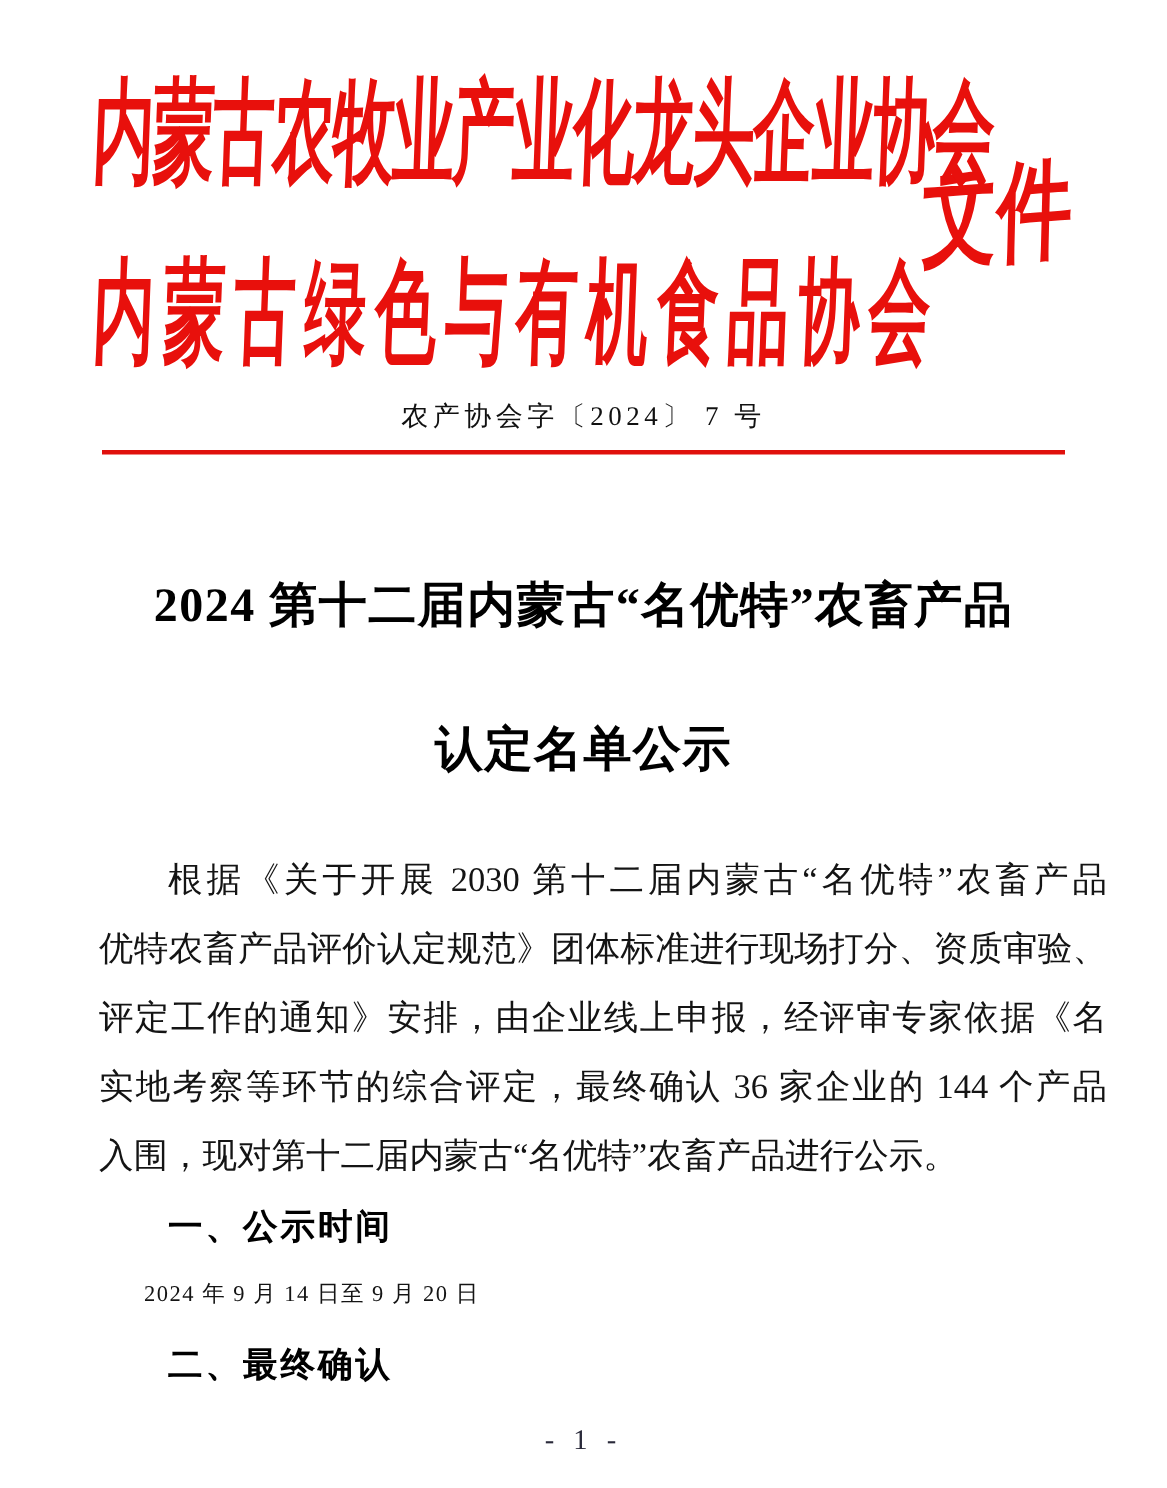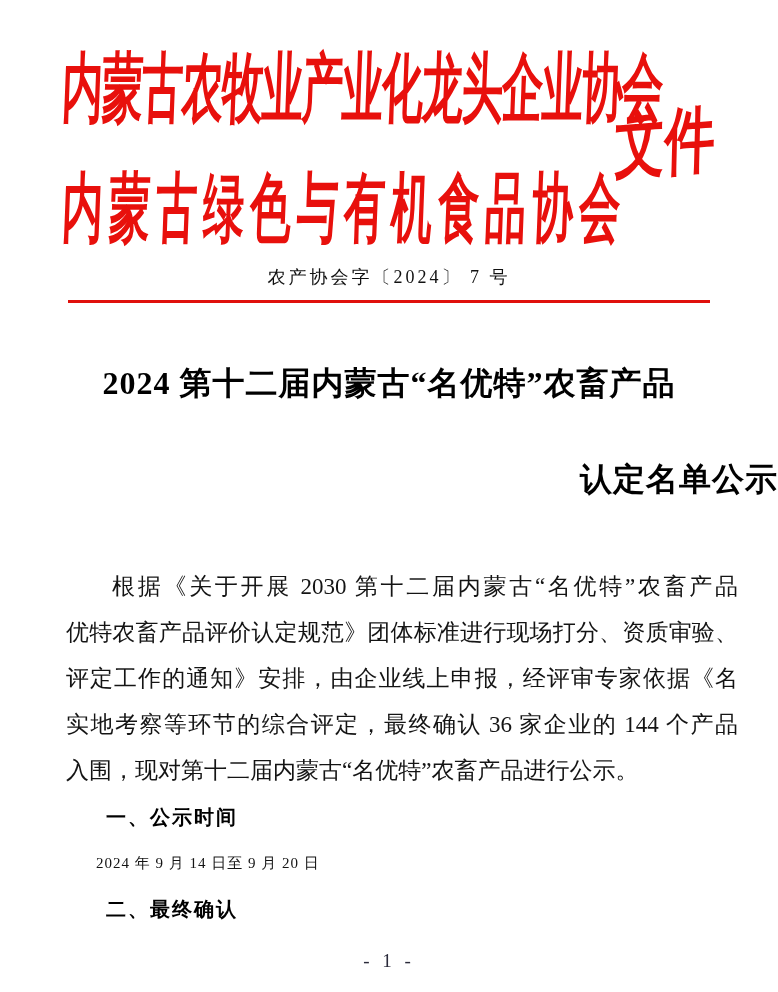--- a/index.html
+++ b/index.html
@@ -68,23 +68,24 @@
   .doc-title-line {
     position: absolute;
     left: 0;
     width: 100%;
     text-align: center;
     font-weight: bold;
     font-size: 32px;
     letter-spacing: 1px;
     color: #000;
     white-space: nowrap;
+    margin-top: 20px;
   }
   .doc-title-line1 { top: 362px; }
-  .doc-title-line2 { top: 458px; text-align: right; }
+  .doc-title-line2 { top: 458px; }
 
   
   .body-block {
     position: absolute;
     left: 66px; top: 564px;
     width: 672px;
   }
   .body-line {
     font-size: 23px;
     line-height: 46px;
@@ -95,21 +96,21 @@
     color: #141414;
   }
   .body-line.indent { text-indent: 2em; }
   .body-line.last {
     text-align: right;
     text-align-last: left;
   }
   .section-heading {
     font-family: "Liberation Sans", sans-serif;
     font-weight: bold;
-    font-size: 20px;
+    font-size: 23px;
     line-height: 46px;
     height: 46px;
     text-indent: 2em;
     letter-spacing: 2px;
     color: #000;
     white-space: nowrap;
   }
   .date-line {
     font-size: 15px;
     line-height: 46px;

